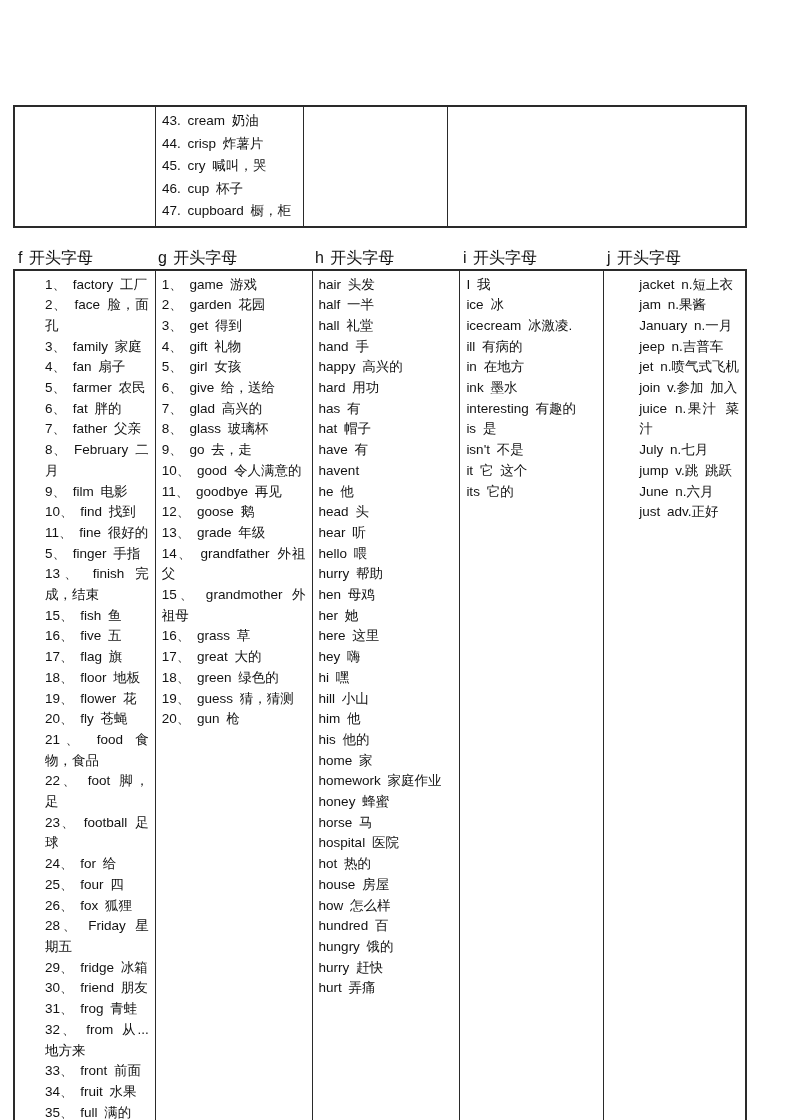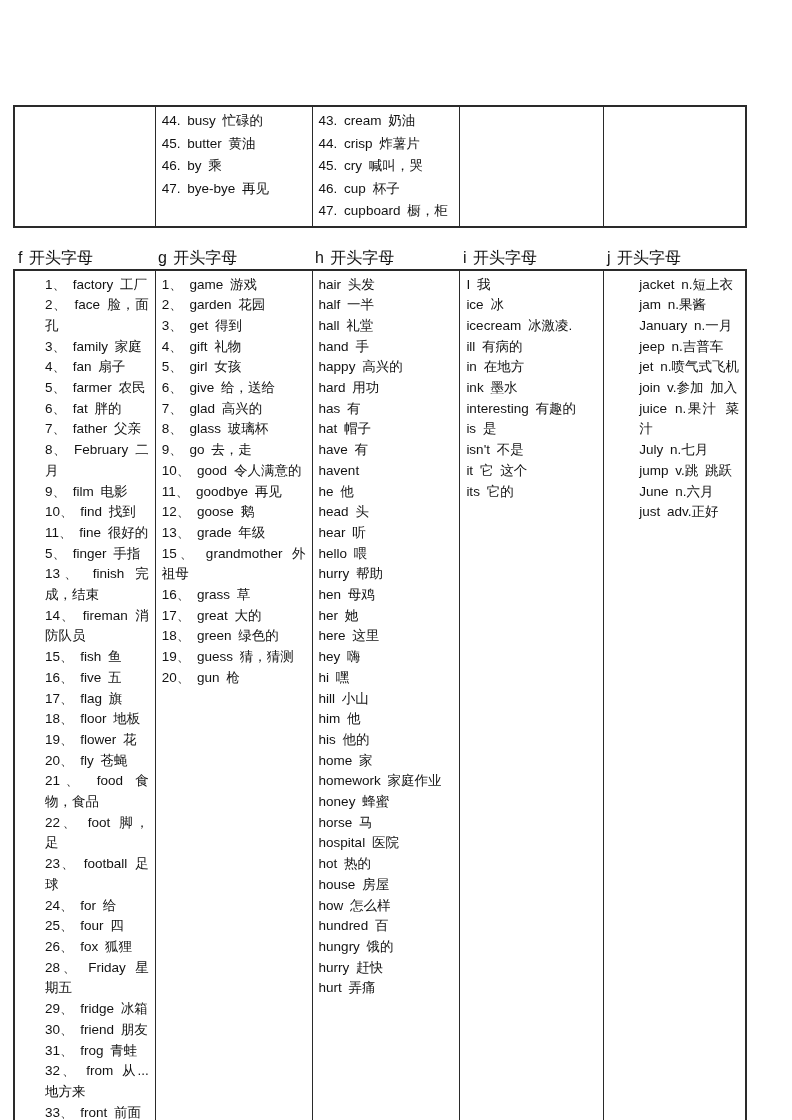--- a/index.html
+++ b/index.html
@@ -78,27 +78,20 @@
 </head>
 <body>
 
 <div class="page">
   <div class="doc-flow">
 
     <div class="vtable top-table">
       <div class="vcell c0">
         
       </div>
-      <div class="vcell c1">
-
-      <div class="entry">44. busy 忙碌的</div>
-          <div class="entry">45. butter 黄油</div>
-          <div class="entry">46. by 乘</div>
-          <div class="entry">47. bye-bye 再见</div>
-        </div>
       <div class="vcell c2">
 
       <div class="entry">43. cream 奶油</div>
           <div class="entry">44. crisp 炸薯片</div>
           <div class="entry">45. cry 喊叫，哭</div>
           <div class="entry">46. cup 杯子</div>
           <div class="entry">47. cupboard 橱，柜</div>
         </div>
       <div class="vcell c3">
         
@@ -125,21 +118,20 @@
           <div class="entry">4、 fan 扇子</div>
           <div class="entry">5、 farmer 农民</div>
           <div class="entry">6、 fat 胖的</div>
           <div class="entry">7、 father 父亲</div>
           <div class="entry">8、 February 二月</div>
           <div class="entry">9、 film 电影</div>
           <div class="entry">10、 find 找到</div>
           <div class="entry">11、 fine 很好的</div>
           <div class="entry">5、 finger 手指</div>
           <div class="entry">13、 finish 完成，结束</div>
-          <div class="entry">14、 fireman 消防队员</div>
           <div class="entry">15、 fish 鱼</div>
           <div class="entry">16、 five 五</div>
           <div class="entry">17、 flag 旗</div>
           <div class="entry">18、 floor 地板</div>
           <div class="entry">19、 flower 花</div>
           <div class="entry">20、 fly 苍蝇</div>
           <div class="entry">21、 food 食物，食品</div>
           <div class="entry">22、 foot 脚，足</div>
           <div class="entry">23、 football 足球</div>
           <div class="entry">24、 for 给</div>
@@ -162,20 +154,21 @@
           <div class="entry">4、 gift 礼物</div>
           <div class="entry">5、 girl 女孩</div>
           <div class="entry">6、 give 给，送给</div>
           <div class="entry">7、 glad 高兴的</div>
           <div class="entry">8、 glass 玻璃杯</div>
           <div class="entry">9、 go 去，走</div>
           <div class="entry">10、 good 令人满意的</div>
           <div class="entry">11、 goodbye 再见</div>
           <div class="entry">12、 goose 鹅</div>
           <div class="entry">13、 grade 年级</div>
+          <div class="entry">14、 grandfather 外祖父</div>
           <div class="entry">15、 grandmother 外祖母</div>
           <div class="entry">16、 grass 草</div>
           <div class="entry">17、 great 大的</div>
           <div class="entry">18、 green 绿色的</div>
           <div class="entry">19、 guess 猜，猜测</div>
           <div class="entry">20、 gun 枪</div>
         </div>
       <div class="vcell c2">
 
       <div class="entry">hair 头发</div>

